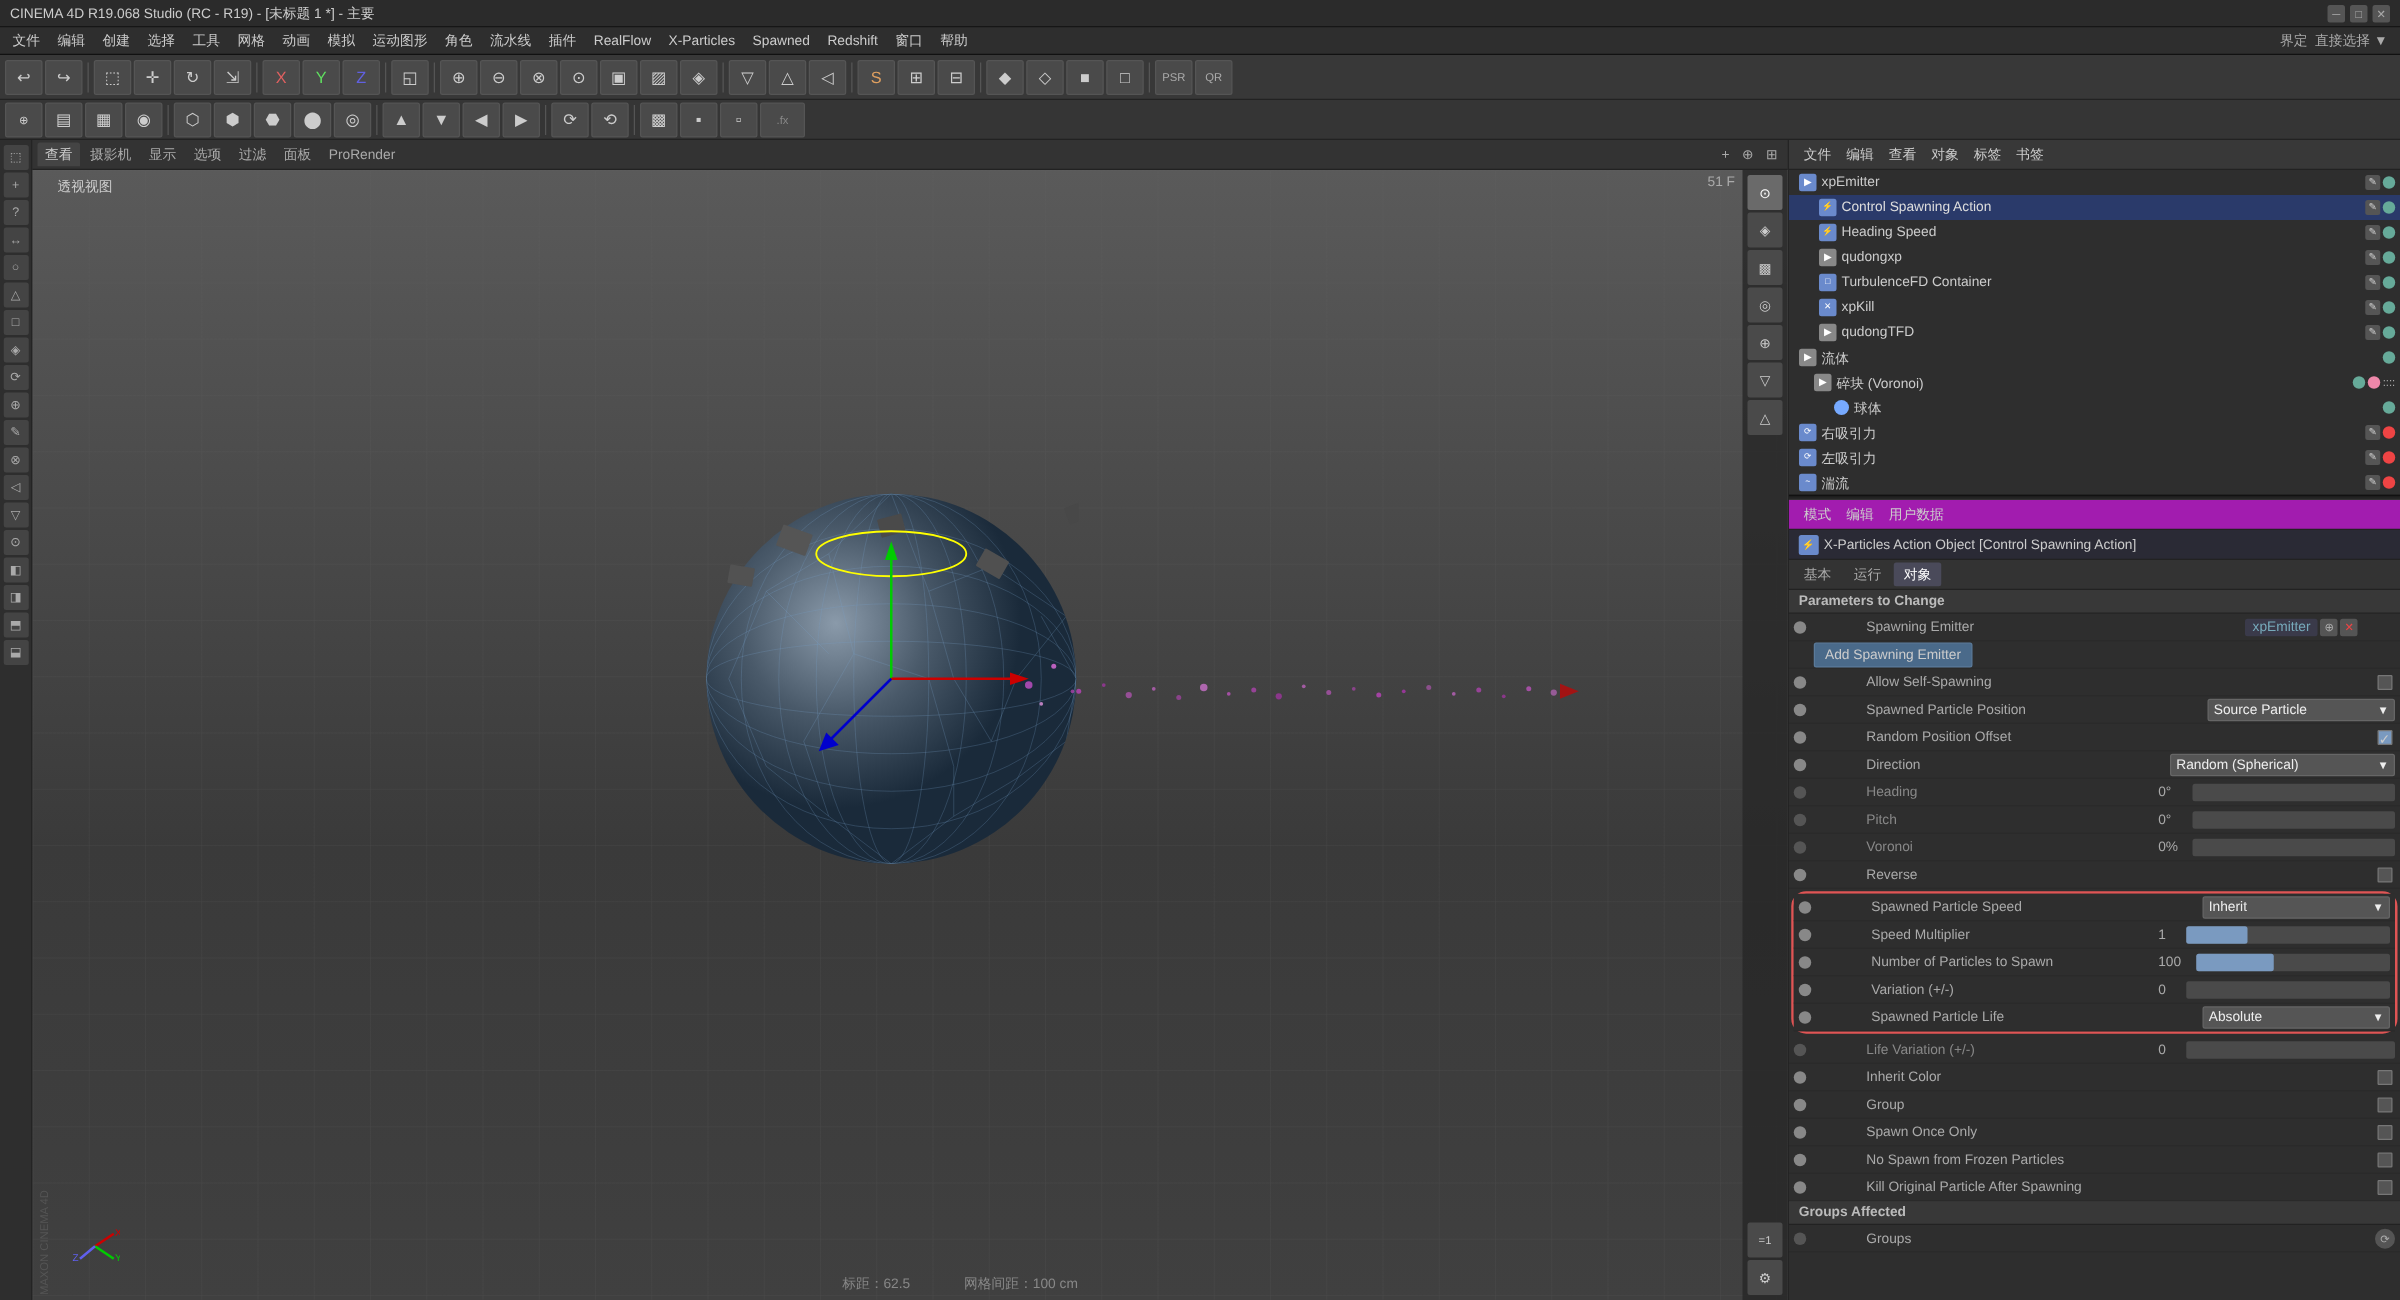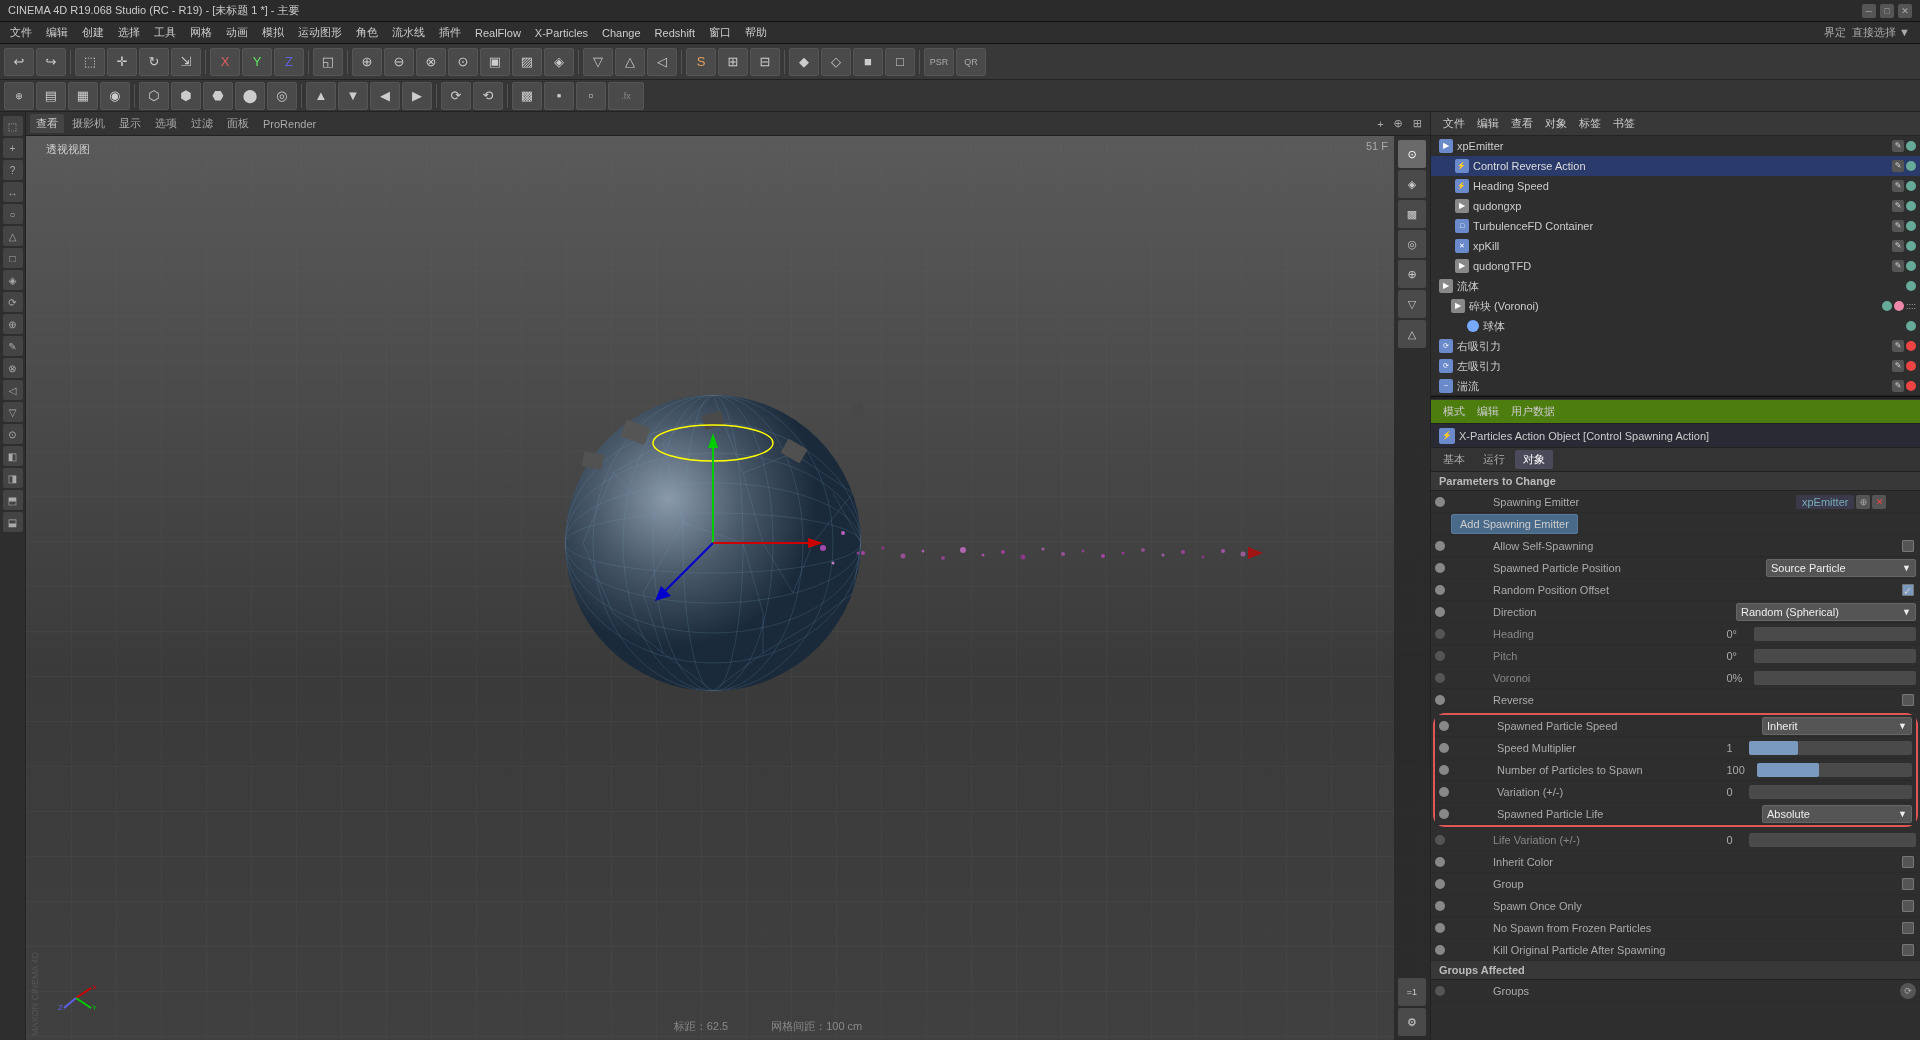--- a/index.html
+++ b/index.html
@@ -89,21 +89,21 @@
   <span>工具</span>
   <span>网格</span>
   <span>动画</span>
   <span>模拟</span>
   <span>运动图形</span>
   <span>角色</span>
   <span>流水线</span>
   <span>插件</span>
   <span>RealFlow</span>
   <span>X-Particles</span>
-  <span>Change</span>
+  <span>Spawned</span>
   <span>Redshift</span>
   <span>窗口</span>
   <span>帮助</span>
   <div style="flex:1;"></div>
   <span style="font-size:11px;color:#aaa;">界定&nbsp;&nbsp;直接选择 ▼</span>
 </div>
 
 <div id="toolbar1">
   <div class="tb-btn" title="Undo">↩</div>
   <div class="tb-btn" title="Redo">↪</div>
@@ -385,21 +385,21 @@
         <span style="width:14px;height:14px;background:#6a8acc;border-radius:2px;margin-right:4px;display:inline-block;font-size:8px;text-align:center;line-height:14px;color:#fff;">▶</span>
         <span style="flex:1;font-size:11px;color:#ccc;">xpEmitter</span>
         <span style="display:flex;gap:2px;align-items:center;">
           <span style="width:12px;height:12px;background:#555;border-radius:2px;display:inline-block;font-size:8px;text-align:center;line-height:12px;">✎</span>
           <span style="width:10px;height:10px;border-radius:50%;background:#6a9;display:inline-block;"></span>
         </span>
       </div>
 
       <div class="tree-item selected" style="padding-left:24px;background:#2a3a6a;">
         <span style="width:14px;height:14px;background:#6a8acc;border-radius:2px;margin-right:4px;display:inline-block;font-size:7px;text-align:center;line-height:14px;color:#fff;">⚡</span>
-        <span style="flex:1;font-size:11px;color:#ddd;">Control Reverse Action</span>
+        <span style="flex:1;font-size:11px;color:#ddd;">Control Spawning Action</span>
         <span style="display:flex;gap:2px;align-items:center;">
           <span style="width:12px;height:12px;background:#555;border-radius:2px;display:inline-block;font-size:8px;text-align:center;line-height:12px;">✎</span>
           <span style="width:10px;height:10px;border-radius:50%;background:#6a9;display:inline-block;"></span>
         </span>
       </div>
 
       <div class="tree-item" style="padding-left:24px;">
         <span style="width:14px;height:14px;background:#6a8acc;border-radius:2px;margin-right:4px;display:inline-block;font-size:7px;text-align:center;line-height:14px;color:#fff;">⚡</span>
         <span style="flex:1;font-size:11px;color:#ccc;">Heading Speed</span>
         <span style="display:flex;gap:2px;align-items:center;">
@@ -493,21 +493,21 @@
         <span style="flex:1;font-size:11px;color:#ccc;">湍流</span>
         <span style="display:flex;gap:2px;align-items:center;">
           <span style="width:12px;height:12px;background:#555;border-radius:2px;display:inline-block;font-size:8px;text-align:center;line-height:12px;">✎</span>
           <span style="width:10px;height:10px;border-radius:50%;background:#e44;display:inline-block;"></span>
         </span>
       </div>
     </div>
 
     <div style="height:4px;background:#222;border-top:1px solid #111;border-bottom:1px solid #333;"></div>
 
-    <div id="prop-header" style="height:24px;background:#4d7c0f;display:flex;align-items:center;padding:0 8px;border-bottom:1px solid #222;gap:4px;">
+    <div id="prop-header" style="height:24px;background:#a21caf;display:flex;align-items:center;padding:0 8px;border-bottom:1px solid #222;gap:4px;">
       <span style="font-size:11px;color:#ccc;cursor:pointer;padding:0 4px;">模式</span>
       <span style="font-size:11px;color:#ccc;cursor:pointer;padding:0 4px;">编辑</span>
       <span style="font-size:11px;color:#ccc;cursor:pointer;padding:0 4px;">用户数据</span>
     </div>
 
     <div style="height:24px;background:#2a2a35;display:flex;align-items:center;padding:0 8px;border-bottom:1px solid #222;gap:4px;">
       <span style="width:16px;height:16px;background:#6a8acc;border-radius:2px;display:inline-flex;align-items:center;justify-content:center;font-size:8px;color:#fff;">⚡</span>
       <span style="font-size:11px;color:#ccc;">X-Particles Action Object [Control Spawning Action]</span>
     </div>
 

